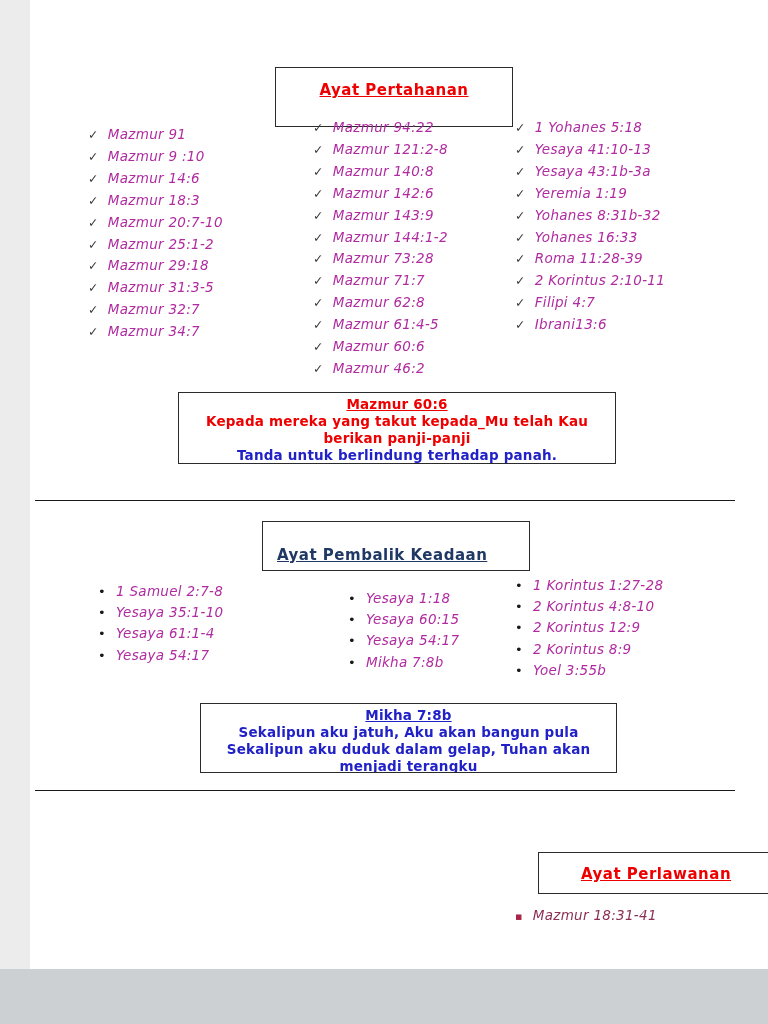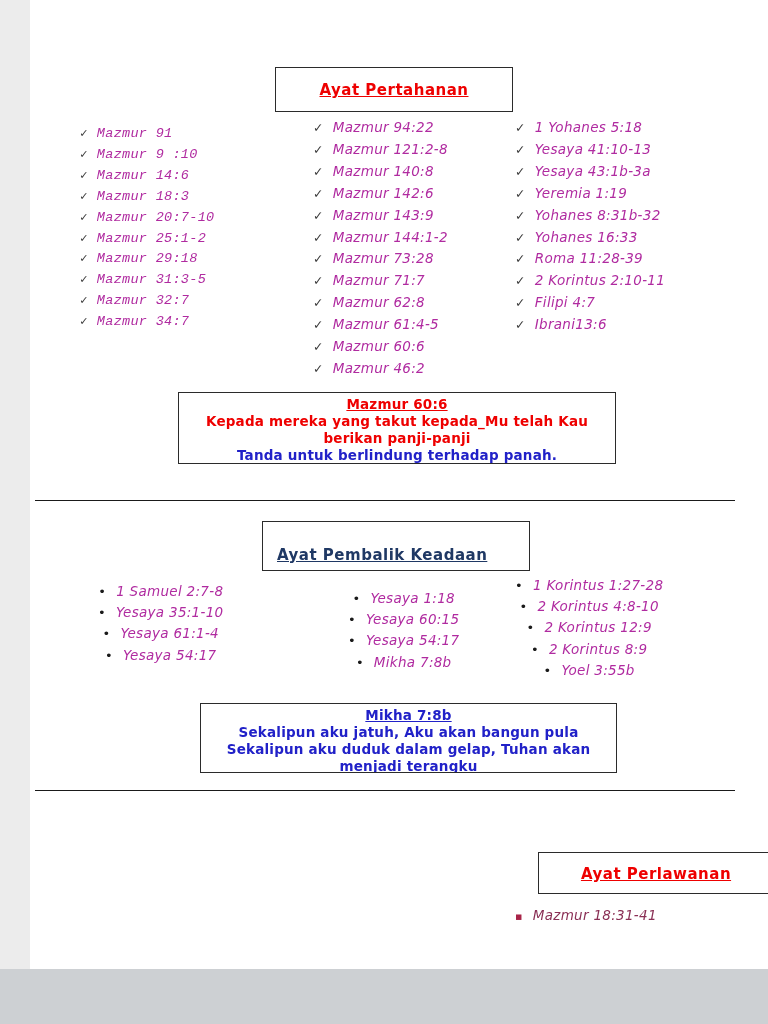--- a/index.html
+++ b/index.html
@@ -7,41 +7,41 @@
     width:768px;height:1024px;position:relative;overflow:hidden;
     background:#cdd0d3;
     font-family:"DejaVu Sans","Liberation Sans",sans-serif;
   }
   .left-strip{position:absolute;left:0;top:0;width:30px;height:969px;background:#ececec;}
   .page{
     position:absolute;left:30px;top:0;width:738px;height:969px;
     background:#ffffff;overflow:hidden;
   }
   .box{position:absolute;border:1px solid #2b2b2b;background:#fff;box-sizing:border-box;}
-  .title-box-1{left:245px;top:67px;width:238px;height:45px;text-align:center;padding-top:12px;}
+  .title-box-1{left:245px;top:67px;width:238px;height:60px;text-align:center;padding-top:12px;}
   .title-box-2{left:232px;top:521px;width:268px;height:50px;padding:23px 0 0 14px;}
   .title-box-3{left:508px;top:852px;width:236px;height:42px;text-align:center;padding-top:11px;}
   .quote-box-1{left:148px;top:392px;width:438px;height:72px;text-align:center;padding-top:3px;overflow:hidden;}
   .quote-box-2{left:170px;top:703px;width:417px;height:70px;text-align:center;padding-top:3px;overflow:hidden;}
   .sec-title{font-weight:bold;font-size:15px;text-decoration:underline;letter-spacing:.5px;}
   .red{color:#ee0000;}
   .navy{color:#1f3864;}
   .blue{color:#2121c8;}
   .qline{font-size:13.5px;line-height:17px;font-weight:bold;letter-spacing:.2px;}
   .qtitle{text-decoration:underline;}
   .list{position:absolute;font-style:italic;font-size:13.5px;letter-spacing:.3px;}
   .list .it{line-height:20.9px;white-space:nowrap;color:#b02ba0;}
   .mk{color:#3a3a3a;font-style:normal;margin-right:9px;font-size:12.5px;}
   .mkb{color:#1a1a1a;font-style:normal;margin-right:10px;font-size:13px;}
   .mks{color:#a82448;font-style:normal;margin-right:10px;font-size:11px;}
-  .c1{left:50px;top:124px;font-family:Liberation Mono, monospace;}
+  .c1{left:58px;top:124px;}
   .c2{left:283px;top:117px;}
   .c3{left:485px;top:117px;}
   .b1{left:68px;top:581px;}
-  .b1 .it,.b2 .it,.b3 .it{line-height:21.2px;text-align:center;}
+  .b1 .it,.b2 .it,.b3 .it{line-height:21.2px;}
   .b2{left:280px;top:588px;margin-left:38px;}
   .b3{left:485px;top:575px;}
   .hr{position:absolute;left:5px;width:700px;border-top:1px solid #1a1a1a;height:0;}
   .hr1{top:500px;}
   .hr2{top:790px;}
   .final-item{position:absolute;left:485px;top:907px;font-style:italic;font-size:13.5px;
     color:#8a2f55;letter-spacing:.3px;white-space:nowrap;}
 </style>
 </head>
 <body>

